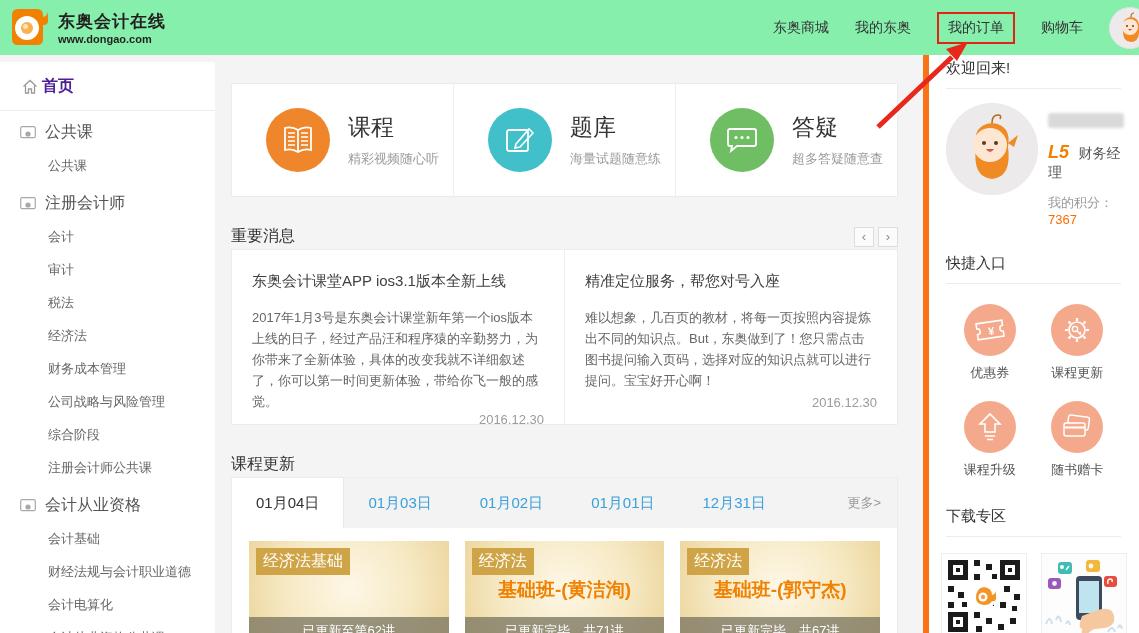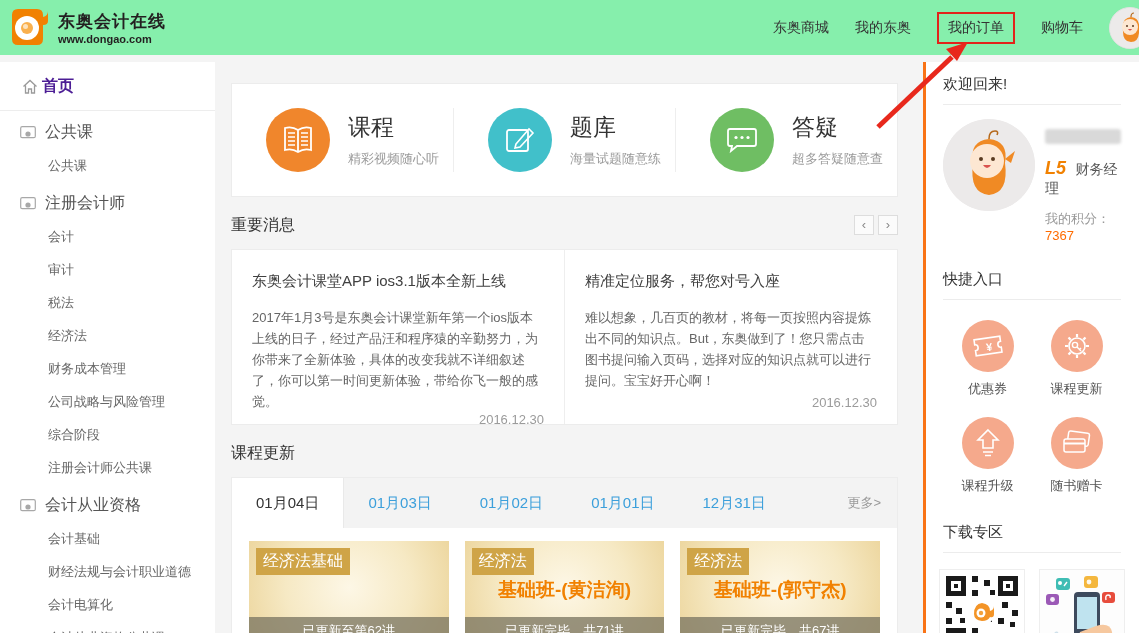--- a/index.html
+++ b/index.html
@@ -18,28 +18,28 @@
   .avatar-sm { width:42px; height:42px; border-radius:50%; background:#eceaea; overflow:hidden; flex:0 0 auto; margin-right:-22px; border:1px solid #e2e2e2; }
 
   
   .lsb { position:absolute; left:0; top:62px; width:215px; bottom:0; background:#fff; z-index:2; }
   .home-item { display:flex; align-items:center; gap:4px; padding:14px 0 13px 22px; border-bottom:1px solid #ededed; color:#4c1d95; font-size:16px; cursor:pointer;font-weight:bold; }
   .sec-h { display:flex; align-items:center; gap:9px; padding:11px 0 6px 20px; font-size:16px; color:#555; cursor:pointer; }
   .sec-c { padding:8px 0 7px 48px; font-size:13px; color:#666; cursor:pointer; }
 
   
   .main { position:absolute; left:231px; top:83px; width:667px; }
-  .features { background:#fff; height:114px; display:flex; border:1px solid #ececec;align-items:center; }
+  .features { background:#fff; height:114px; display:flex; border:1px solid #ececec; }
   .feat { flex:1; display:flex; align-items:center; padding-left:34px; gap:18px; cursor:pointer; }
   .feat + .feat { border-left:1px solid #eee; }
   .fcirc { width:64px; height:64px; border-radius:50%; display:flex; align-items:center; justify-content:center; flex:0 0 auto; }
   .ftit { font-size:23px; color:#333; margin-bottom:7px; }
   .fsub { font-size:13px; color:#9b9b9b; }
 
-  .sec-head { margin-top:18px; height:32px; display:flex; align-items:flex-start; justify-content:space-between;gap:17px; }
+  .sec-head { margin-top:18px; height:32px; display:flex; align-items:flex-end; justify-content:space-between;gap:17px; }
   .sec-head .t { font-size:16px; color:#333; }
   .pager { display:flex; gap:4px; }
   .pbtn { width:20px; height:20px; background:#fbfbfb; border:1px solid #ddd; color:#888; font-size:13px; line-height:17px; text-align:center; cursor:pointer; }
 
   .news { background:#fff; border:1px solid #ececec; display:flex; height:176px; margin-top:2px; }
   .ncard { flex:1; padding:22px 20px 14px 20px; display:flex; flex-direction:column; cursor:pointer; }
   .ncard + .ncard { border-left:1px solid #eee; }
   .ntit { font-size:15px; color:#404040; margin-bottom:16px; }
   .nbody { font-size:13px; color:#666; line-height:21px; }
   .ndate { margin-top:auto; text-align:right; font-size:13px; color:#9b9b9b; }
@@ -50,21 +50,21 @@
   .tab.active { background:#fff; color:#333; border-right:1px solid #e9e9e9; }
   .more { margin-left:auto; align-self:center; font-size:13px; color:#999; padding-right:16px; cursor:pointer; }
   .ccards { display:flex; gap:16px; padding:13px 17px 14px 17px; }
   .ccard { position:relative; width:202px; height:103px; cursor:pointer;
            background:radial-gradient(circle at 50% 45%, #fdf7e6 0%, #f6e9c4 55%, #ecd59c 100%); }
   .badge { position:absolute; top:7px; left:7px; background:#cfa447; color:#fff; font-size:16px; padding:3px 7px; }
   .ctit { position:absolute; top:36px; left:0; right:0; text-align:center; color:#f18101; font-size:19px; font-weight:bold; }
   .cstat { position:absolute; bottom:0; left:0; right:0; height:27px; background:rgba(124,119,99,.78); color:#fff; font-size:13px; display:flex; align-items:center; justify-content:center; }
 
   
-  .rsb { position:absolute; left:923px; top:62px; width:216px; bottom:0; background:#fff; border-left:3px solid #f97316; padding:0 18px 0 17px; z-index:2; }
+  .rsb { position:absolute; left:923px; top:46px; width:216px; bottom:0; background:#fff; border-left:6px solid #f97316; padding:0 18px 0 17px; z-index:2; }
   .rtitle { padding:13px 0 10px 0; font-size:15px; color:#333; border-bottom:1px solid #ececec; }
   .profile { display:flex; margin-top:14px; gap:10px; }
   .avatar-lg { width:92px; height:92px; border-radius:50%; background:#eceaea; overflow:hidden; flex:0 0 auto; }
   .pcol { padding-top:10px; }
   .blur-name { width:76px; height:15px; background:#d9d9d9; border-radius:3px; filter:blur(1.5px); margin-bottom:14px; }
   .lvl { font-size:18px; font-weight:bold; font-style:italic; color:#f18101; margin-right:5px; }
   .lvlt { font-size:14px; color:#555; }
   .pts { margin-top:12px; font-size:13px; color:#999; }
   .pts b { color:#ff6c00; font-weight:normal; }
   .qgrid { display:flex; flex-wrap:wrap; margin-top:10px; }

